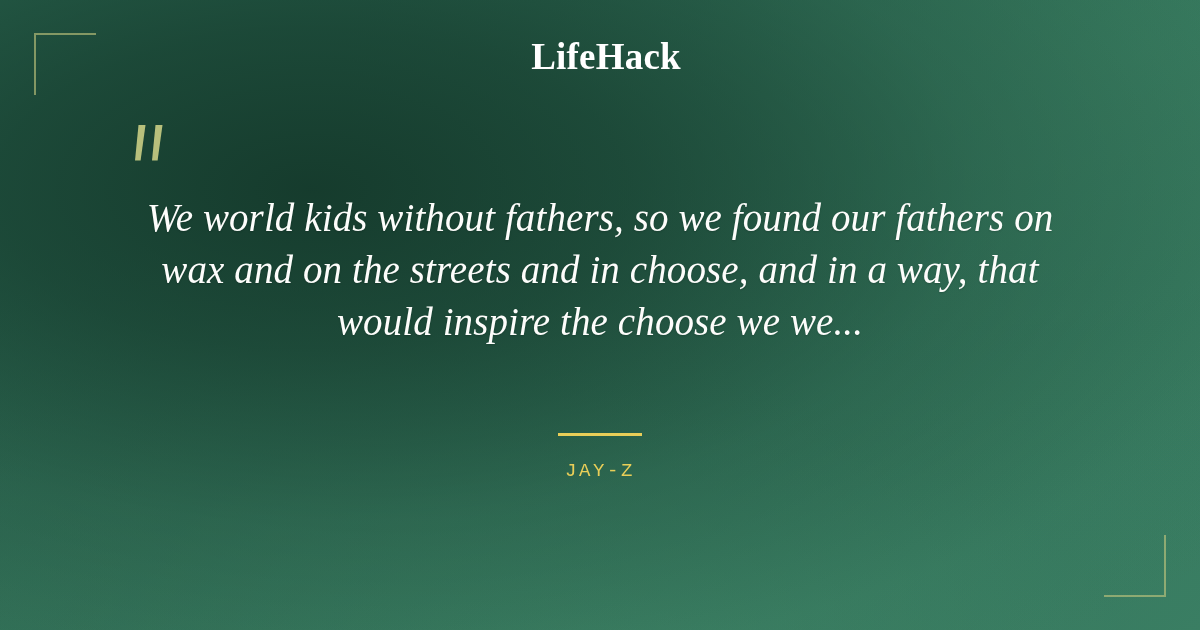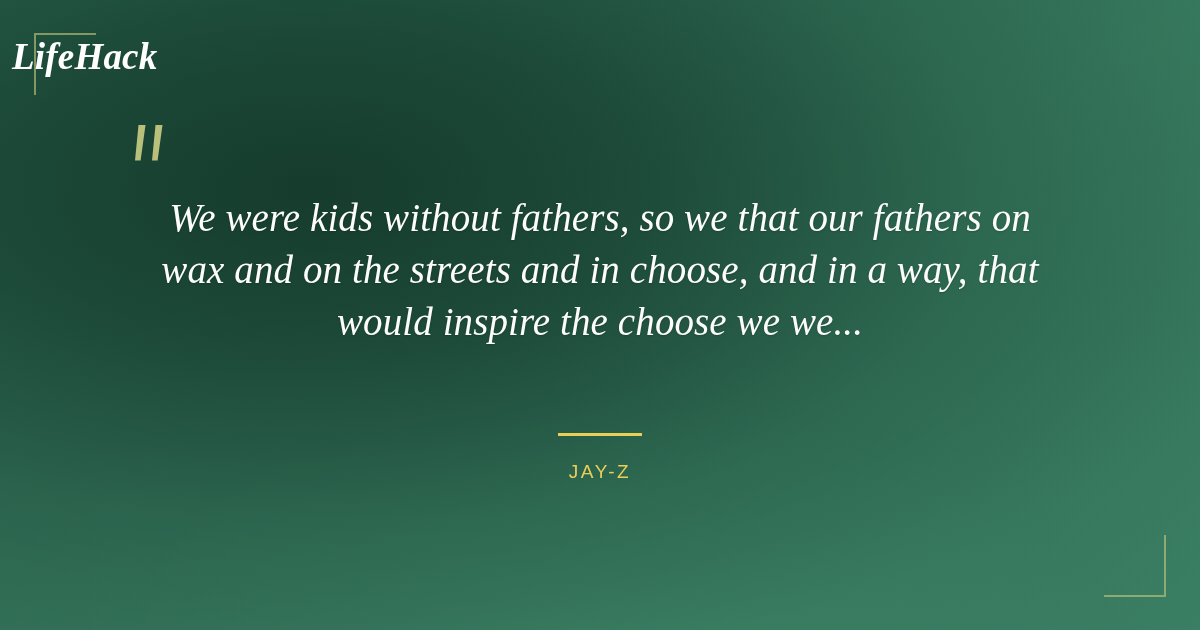--- a/index.html
+++ b/index.html
@@ -46,28 +46,27 @@
     border-bottom: 2px solid rgba(196,198,126,0.62);
     border-right: 2px solid rgba(196,198,126,0.62);
   }
 
   
   .brand {
     position: absolute;
     top: 38px;
     left: 12px;
     right: 0;
-    text-align: left;
+    text-align: center;
     font-family: "Liberation Serif", "DejaVu Serif", serif;
     font-size: 37px;
     font-weight: 700;
     letter-spacing: 0.2px;
     color: #ffffff;
     line-height: 1;
-    font-style: italic;
   }
 
   
   .quote-glyph {
     position: absolute;
     top: 111px;
     left: 126px;
     width: 50px;
     height: 56px;
   }
@@ -101,21 +100,21 @@
     text-align: center;
   }
   .attrib-rule {
     width: 84px;
     height: 3px;
     margin: 0 auto;
     background: #e9ce58;
   }
   .attrib-name {
     margin-top: 26px;
-    font-family: Liberation Sans, sans-serif;
+    font-family: Liberation Mono, monospace;
     font-size: 19px;
     font-weight: 400;
     letter-spacing: 2.6px;
     color: #e9ce58;
     line-height: 1;
   }
 </style>
 </head>
 <body>
 
@@ -126,21 +125,21 @@
   <div class="brand">LifeHack</div>
 
   <div class="quote-glyph">
     <svg width="50" height="56" viewBox="0 0 50 56" xmlns="http://www.w3.org/2000/svg" aria-hidden="true">
       <path d="M12.5 14 L19.5 14 L14.6 49.5 L9.0 49.5 Z" fill="#b8c07c"></path>
       <path d="M29.5 14 L36.5 14 L31.6 49.5 L26.0 49.5 Z" fill="#b8c07c"></path>
     </svg>
   </div>
 
   <div class="quote-block">
-    <div class="quote-line">We were kids without fathers, so we that our fathers on</div>
+    <div class="quote-line">We world kids without fathers, so we found our fathers on</div>
     <div class="quote-line">wax and on the streets and in choose, and in a way, that</div>
     <div class="quote-line">would inspire the choose we we...</div>
   </div>
 
   <div class="attrib">
     <div class="attrib-rule"></div>
     <div class="attrib-name">JAY-Z</div>
   </div>
 
   <div class="corner corner-br"></div>

